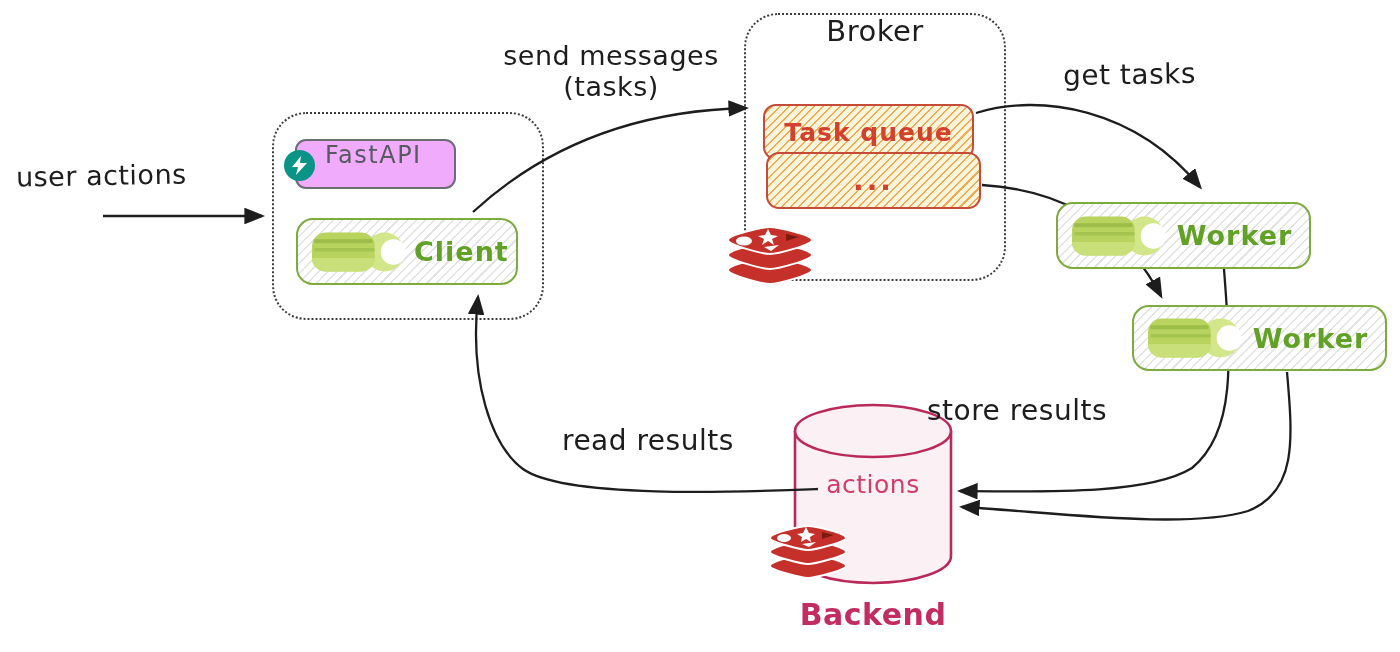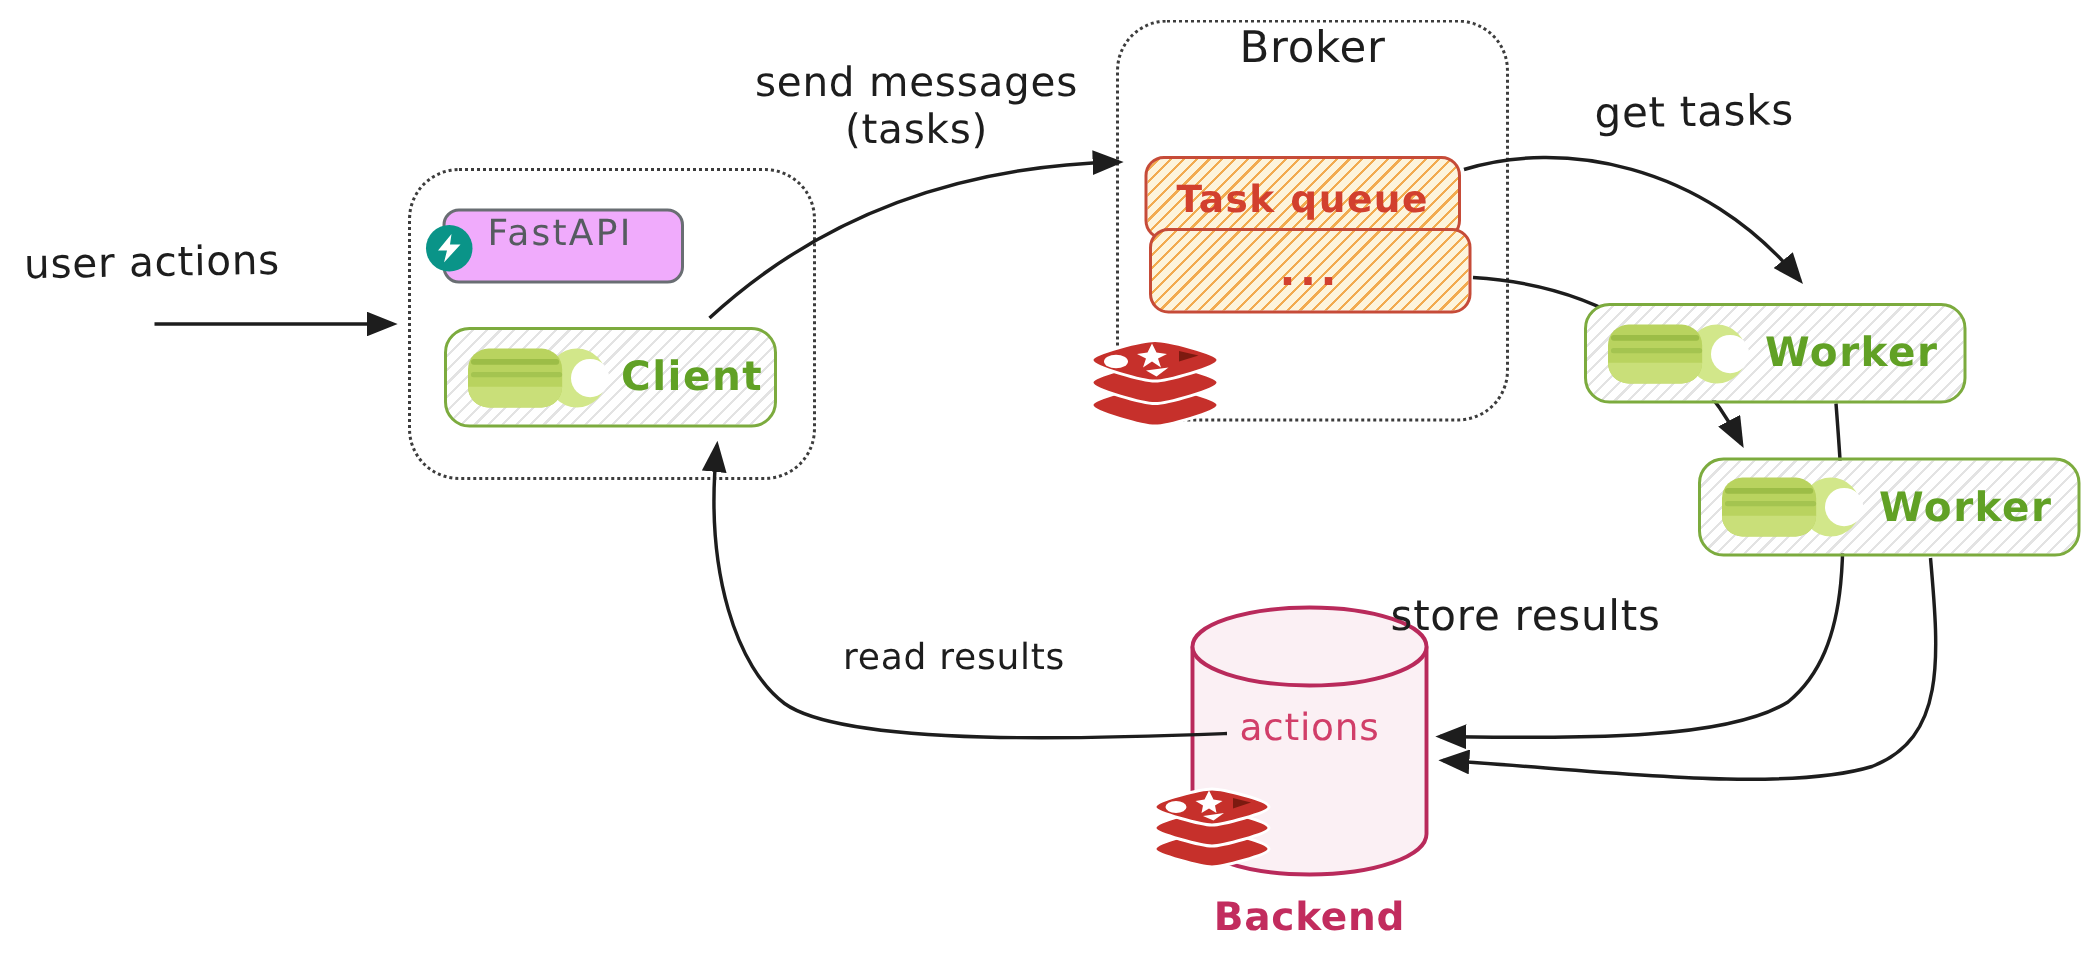--- a/index.html
+++ b/index.html
@@ -162,21 +162,21 @@
 
   <div class="label" style="left:495px; top:40px; width:232px; text-align:center;">
     <div>send messages</div>
     <div>(tasks)</div>
   </div>
 
   <div class="label" style="left:744px; top:14px; width:262px; text-align:center; font-size:29px;">Broker</div>
 
   <div class="label" style="left:1063px; top:58px; font-size:28px; transform:rotate(-1deg);">get tasks</div>
 
-  <div class="label" style="left:562px; top:424px; font-size:24px;">read results</div>
+  <div class="label" style="left:562px; top:424px; font-size:28px;">read results</div>
 
   <div class="label" style="left:927px; top:394px; font-size:28px;">store results</div>
 
   <div class="label results-text" style="left:795px; top:470px; width:156px; text-align:center; font-size:25px;">actions</div>
 
-  <div class="label title-crimson" style="left:793px; top:597px; width:160px; text-align:center; font-size:26px; font-weight:600;">Backend</div>
+  <div class="label title-crimson" style="left:793px; top:597px; width:160px; text-align:center; font-size:30px; font-weight:600;">Backend</div>
 
 </div>
 
 </body></html>

